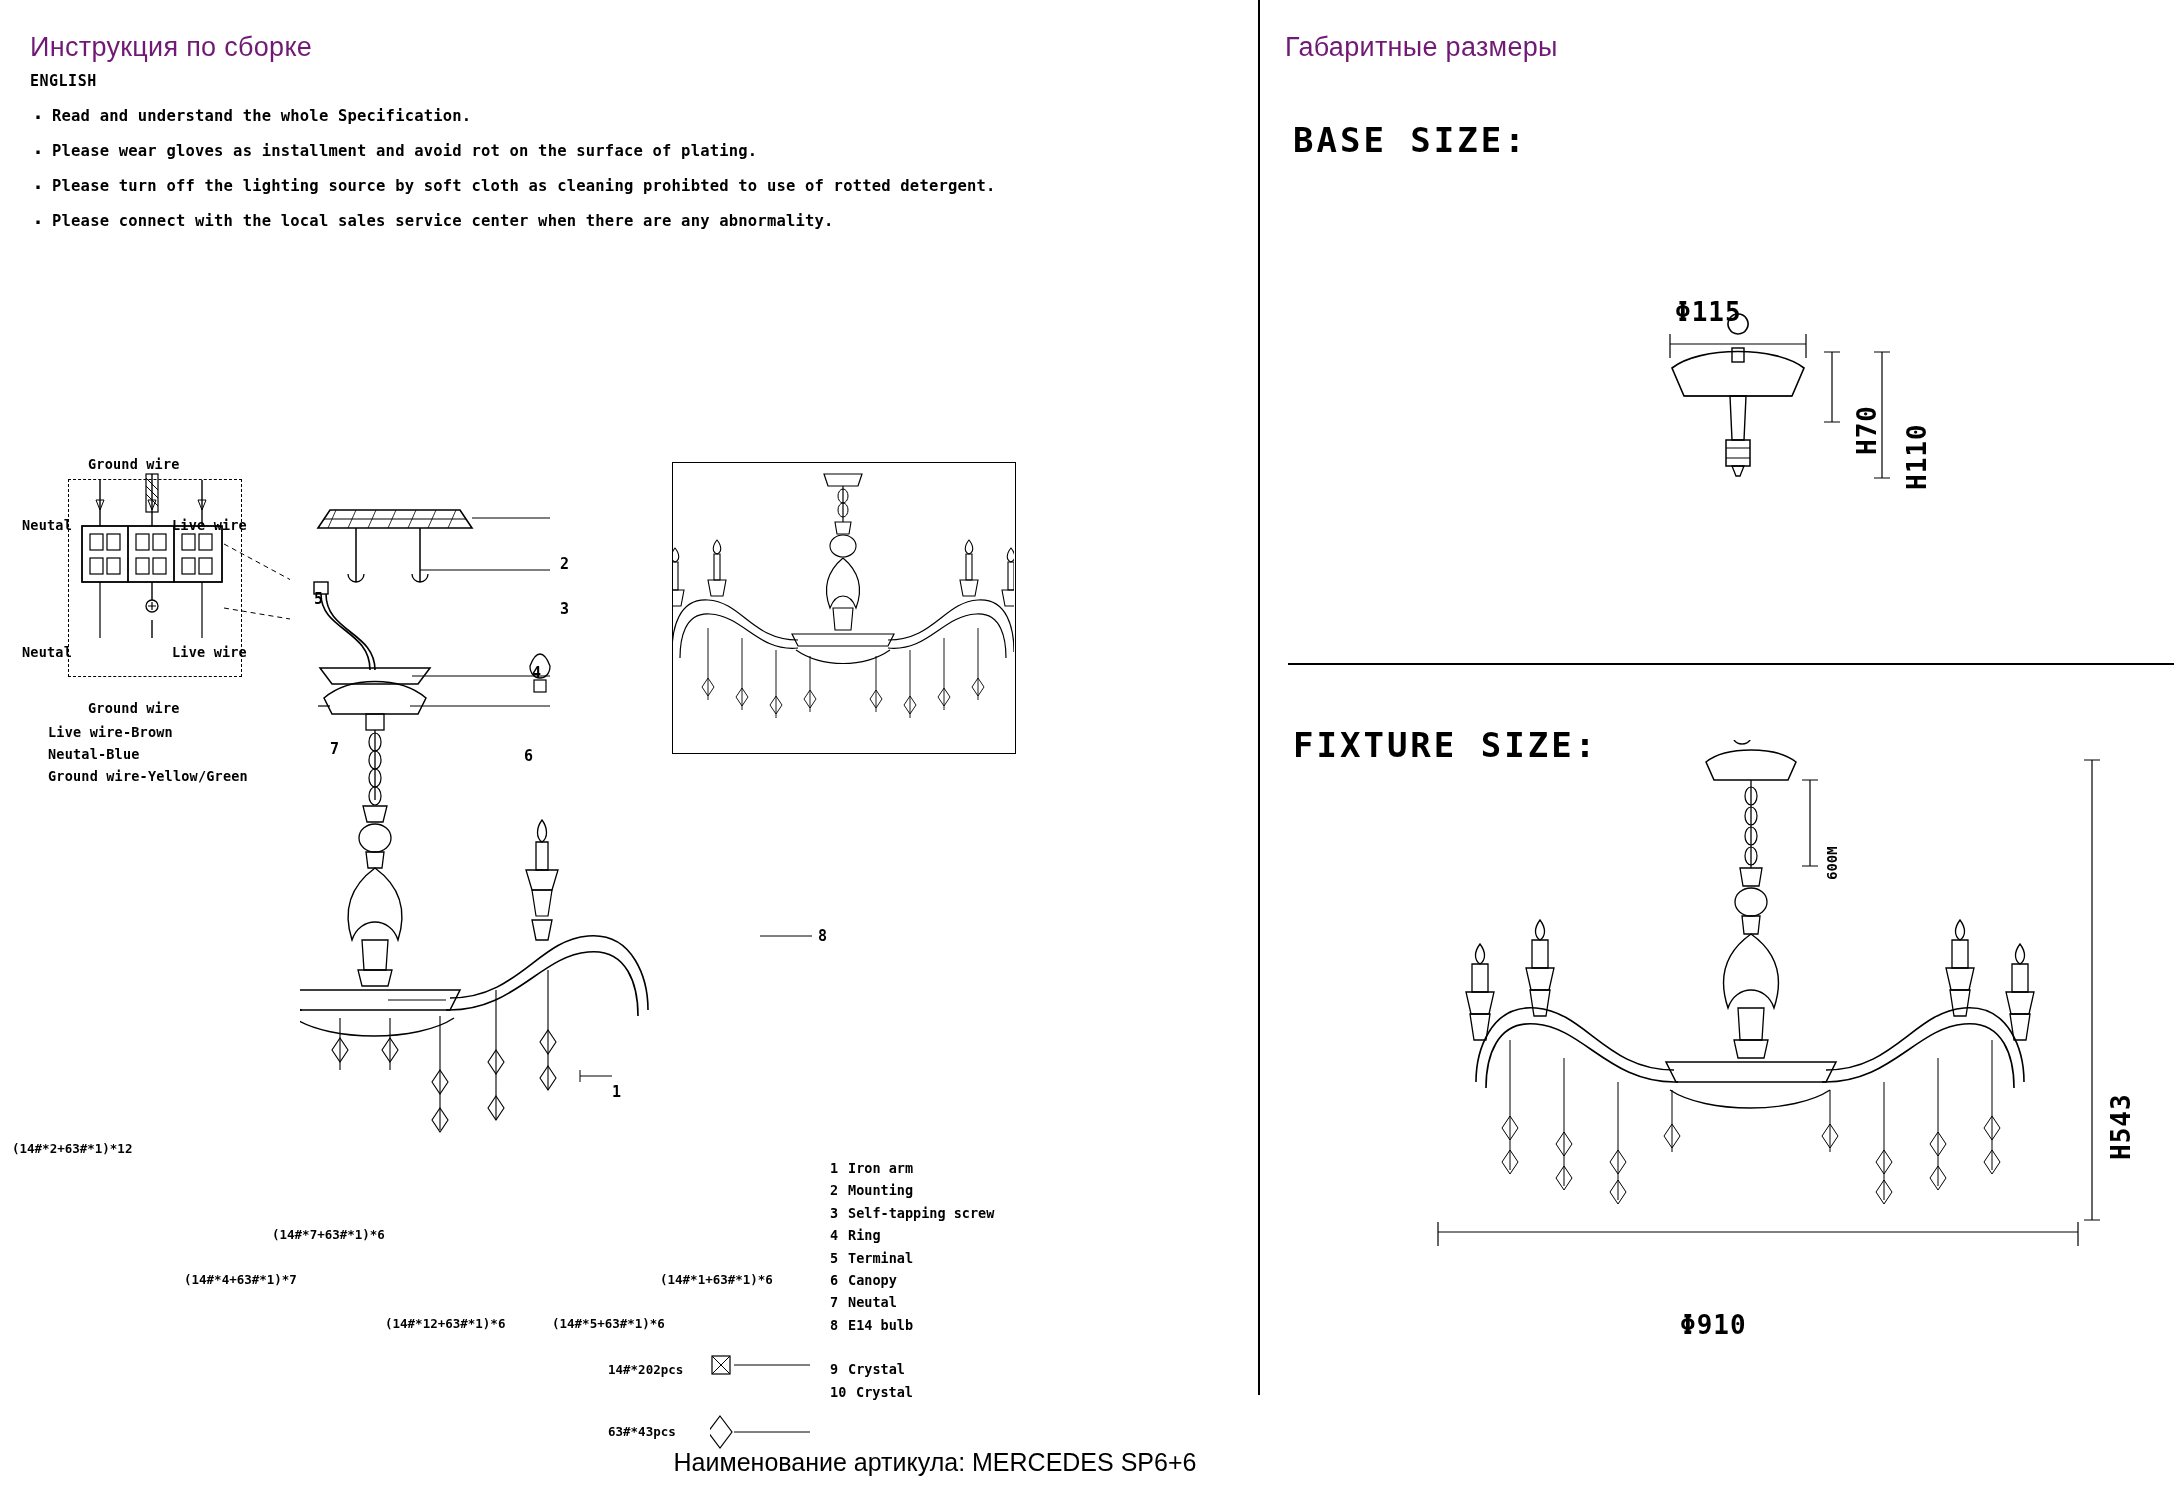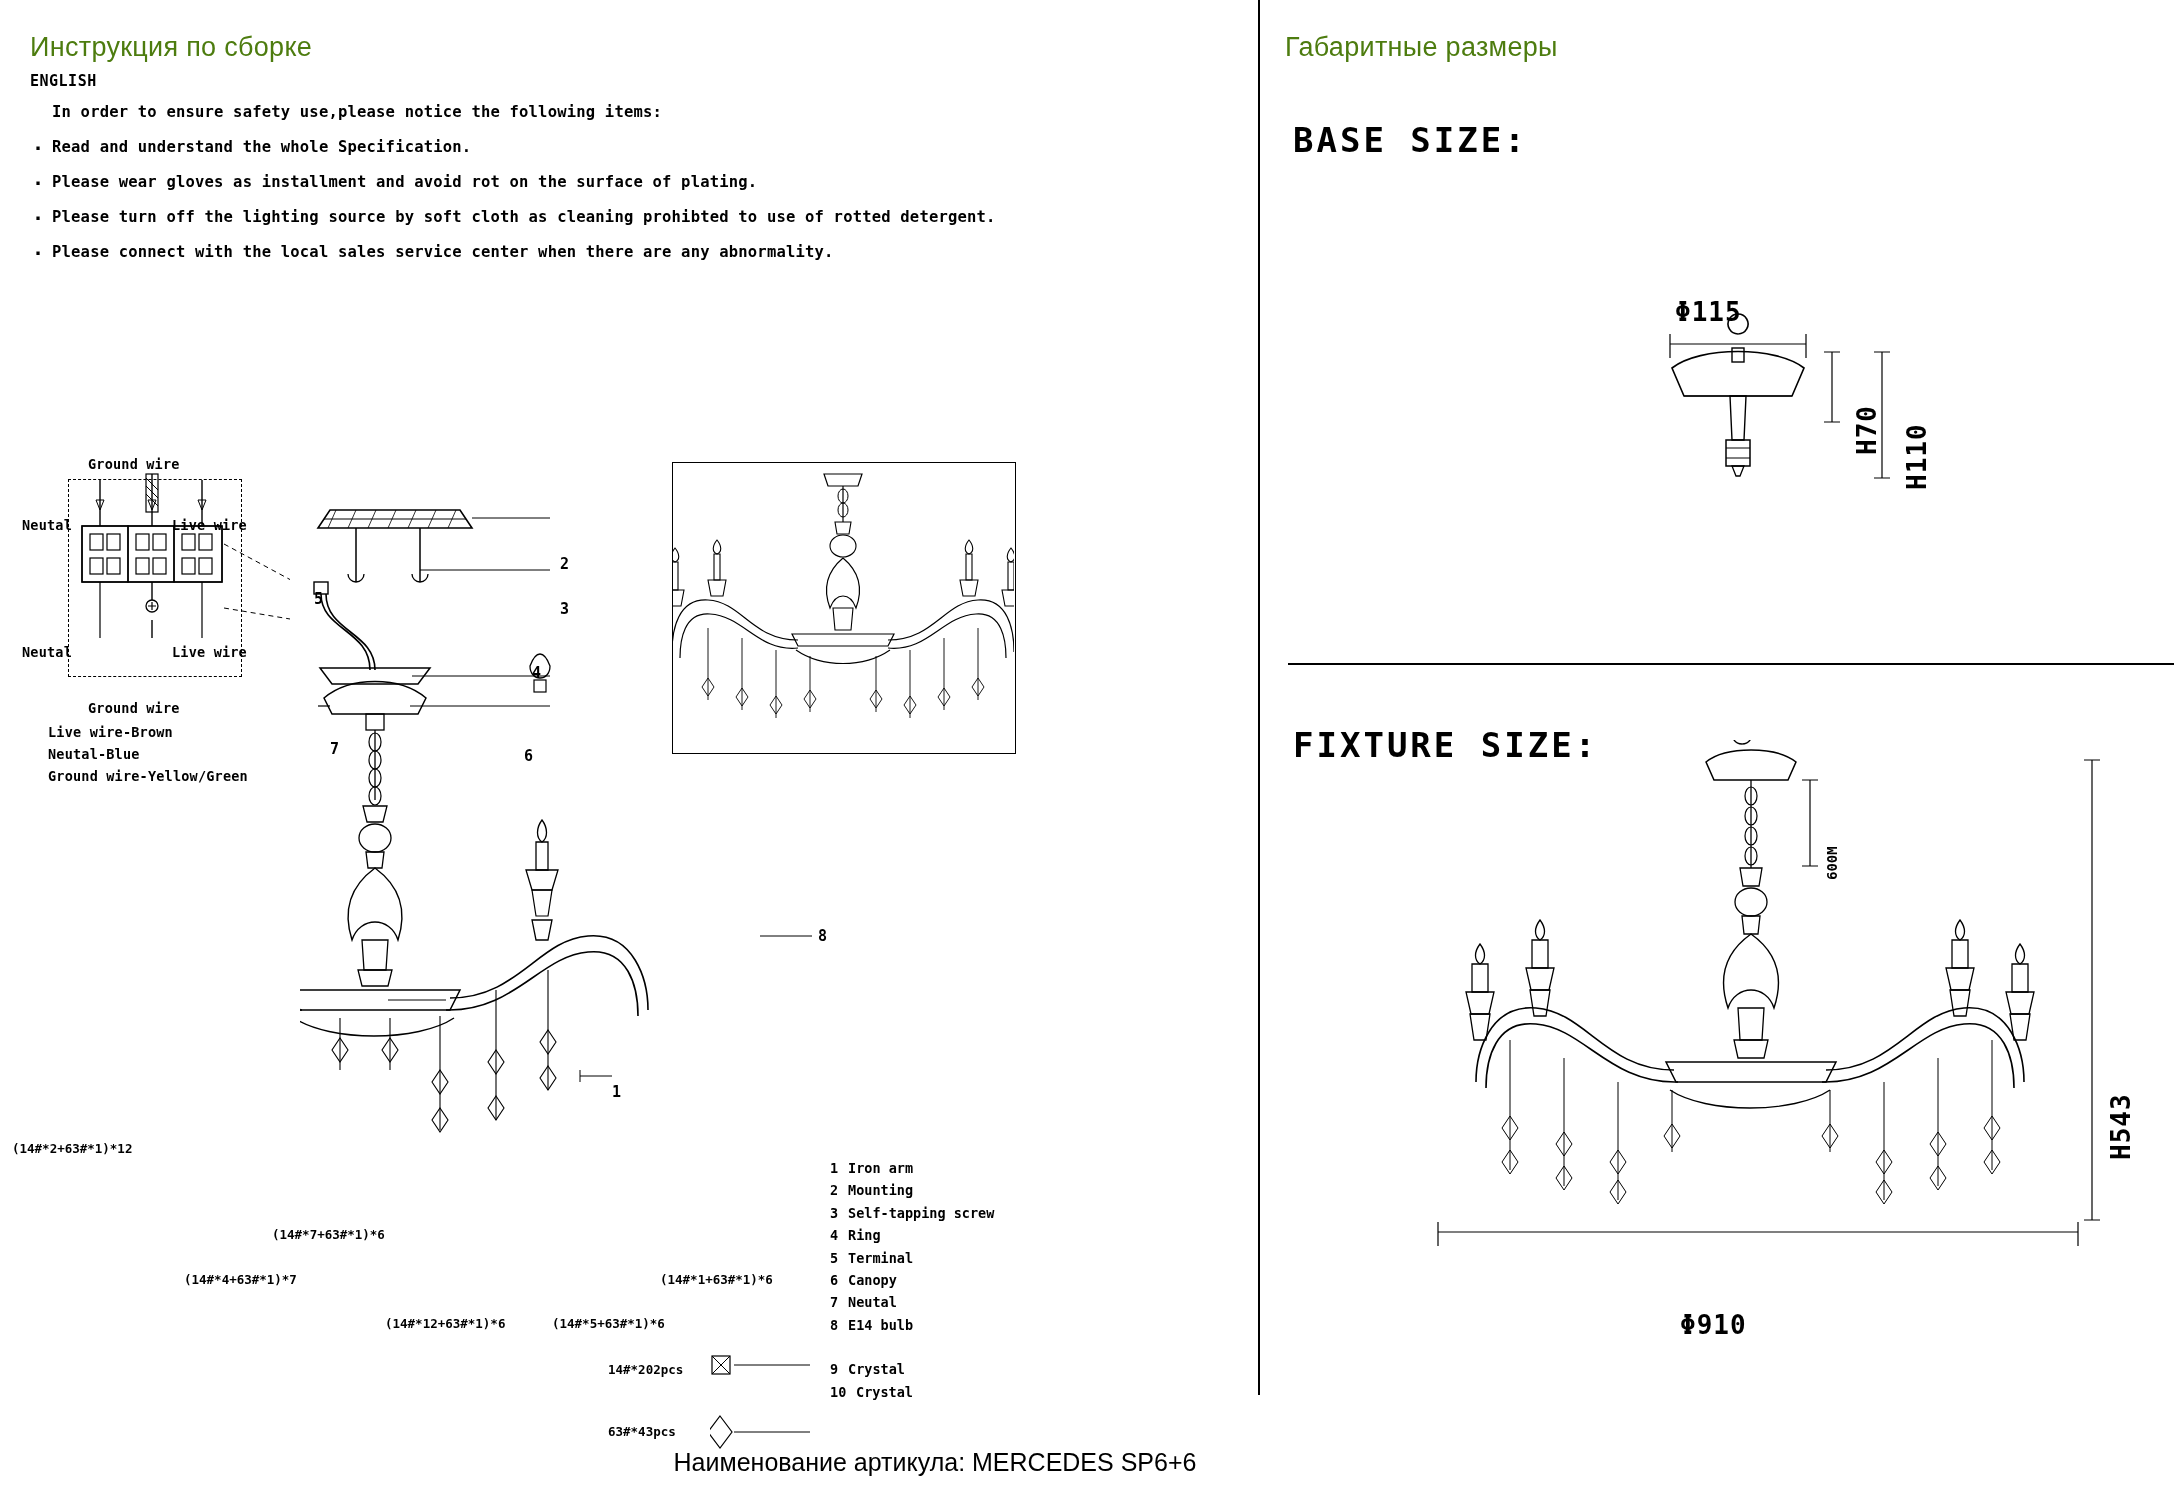--- a/index.html
+++ b/index.html
@@ -17,21 +17,21 @@
   .v-divider {
     position:absolute; left:1258px; top:0; width:2px; height:1395px;
     background:#000;
   }
   .h-divider {
     position:absolute; left:1288px; top:663px; width:886px; height:2px;
     background:#000;
   }
 
   .ru-title {
-    position:absolute; font-size:27px; letter-spacing:0.3px; color:#4d7c0f;
+    position:absolute; font-size:27px; letter-spacing:0.3px; color:#701a75;
   }
   #ru-title-left { left:30px; top:32px; }
   #ru-title-right { left:1285px; top:32px; }
 
   
   .eng-block { position:absolute; left:30px; top:72px; width:1060px; }
   .eng-head {
     font-family:"DejaVu Sans Mono", monospace;
     font-weight:bold; font-size:15px; letter-spacing:0.5px;
   }
@@ -118,21 +118,20 @@
 
 <div class="page">
 
   <div class="v-divider"></div>
   <div class="h-divider"></div>
 
   <div class="ru-title" id="ru-title-left">Инструкция по сборке</div>
 
   <div class="eng-block">
     <div class="eng-head">ENGLISH</div>
-    <div class="eng-lead">In order to ensure safety use,please notice the following items:</div>
     <div class="eng-item">Read and understand the whole Specification.</div>
     <div class="eng-item">Please wear gloves as installment and avoid rot on the surface of plating.</div>
     <div class="eng-item">Please turn off the lighting source by soft cloth as cleaning prohibted to use of rotted detergent.</div>
     <div class="eng-item">Please connect with the local sales service center when there are any abnormality.</div>
   </div>
 
   <div class="mono" style="left:88px; top:456px;">Ground wire</div>
   <div class="mono" style="left:88px; top:700px;">Ground wire</div>
   <div class="mono" style="left:22px; top:517px;">Neutal</div>
   <div class="mono" style="left:172px; top:517px;">Live wire</div>

